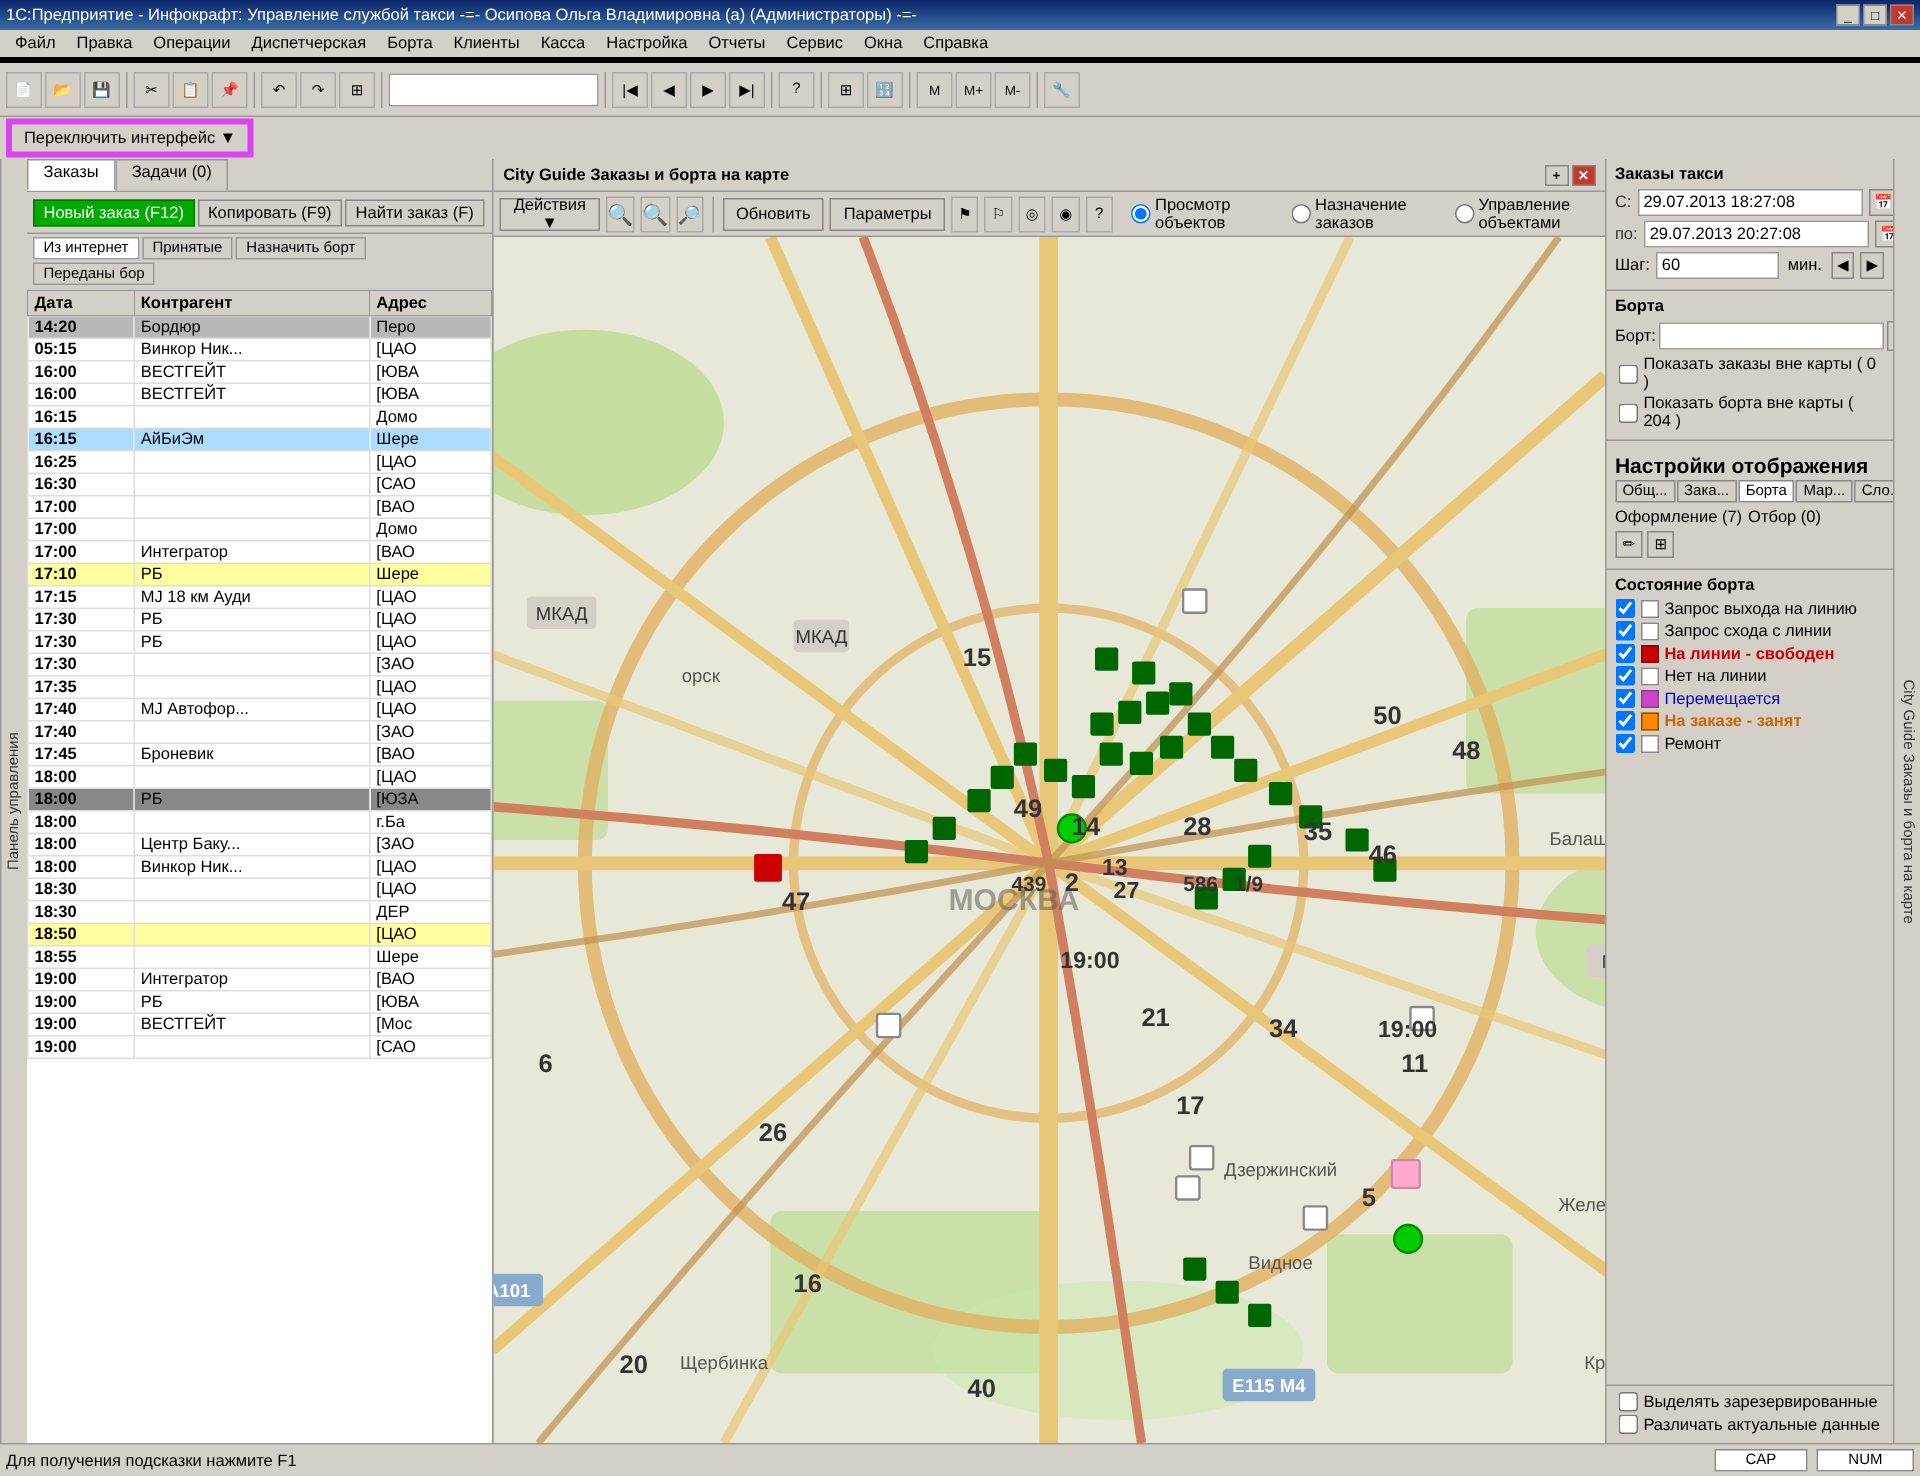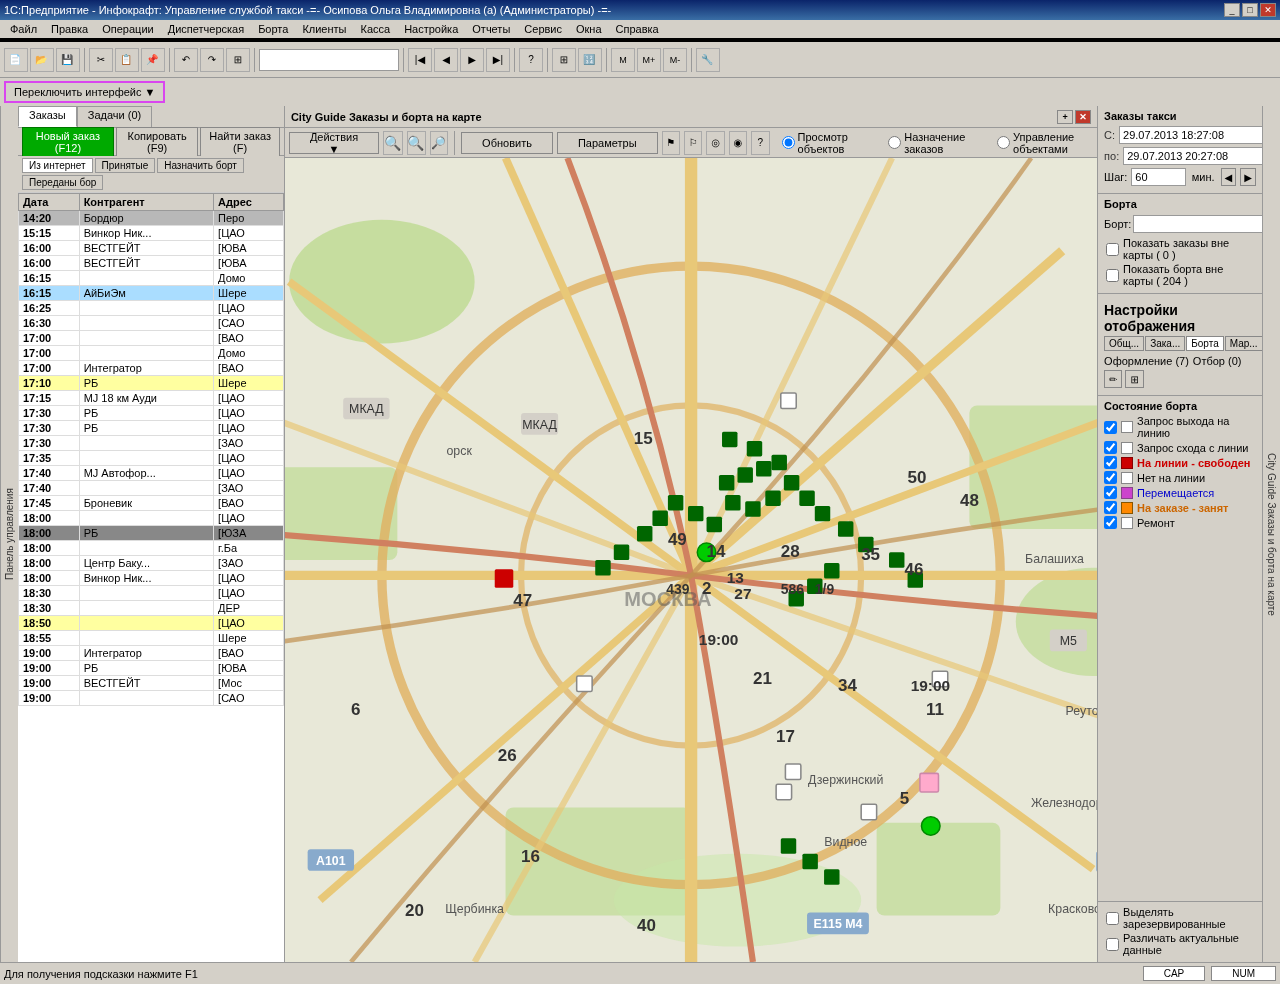--- a/index.html
+++ b/index.html
@@ -17,21 +17,21 @@
     .menu-item { padding: 2px 6px; cursor: pointer; font-size: 11px; }
 
     
     .toolbar { background: #d4d0c8; border-bottom: 1px solid #999; height: 36px; display: flex; align-items: center; padding: 2px 4px; gap: 2px; }
     .toolbar-btn { width: 24px; height: 24px; background: #d4d0c8; border: 1px solid #aaa; display: flex; align-items: center; justify-content: center; cursor: pointer; font-size: 10px; }
     .toolbar-separator { width: 1px; height: 24px; background: #999; margin: 0 2px; }
     .toolbar-combo { height: 22px; width: 140px; border: 1px solid #999; background: white; font-size: 11px; padding: 0 2px; }
 
     
     .switch-bar { background: #d4d0c8; height: 28px; display: flex; align-items: center; padding: 0 4px; }
-    .switch-btn { background: #d4d0c8; border: 2px solid #d946ef; padding: 3px 8px; font-size: 11px; cursor: pointer; display: flex; align-items: center; gap: 4px; }
+    .switch-btn { background: #d4d0c8; border: 4px solid #d946ef; padding: 3px 8px; font-size: 11px; cursor: pointer; display: flex; align-items: center; gap: 4px; }
 
     
     .main-container { display: flex; height: calc(984px - 20px - 22px - 36px - 28px - 22px); }
 
     
     .left-panel { width: 340px; background: #4d7c0f; border-right: 1px solid #999; display: flex; flex-direction: column; }
     .left-panel-tabs { display: flex; background: #d4d0c8; border-bottom: 1px solid #999; height: 22px; }
     .tab-btn { padding: 2px 10px; border: 1px solid #999; background: #d4d0c8; font-size: 11px; cursor: pointer; border-bottom: none; }
     .tab-btn.active { background: white; border-bottom: 1px solid white; z-index: 1; }
     
@@ -49,21 +49,21 @@
     .order-table-container { flex: 1; overflow-y: auto; background: white; }
     .order-table { width: 100%; border-collapse: collapse; font-size: 11px; }
     .order-table th { background: #d4d0c8; border: 1px solid #999; padding: 2px 4px; text-align: left; position: sticky; top: 0; white-space: nowrap; }
     .order-table td { border: 1px solid #ddd; padding: 1px 4px; white-space: nowrap; overflow: hidden; max-width: 120px; }
 
     
     .map-panel { flex: 1; display: flex; flex-direction: column; }
     .map-title-bar { background: #d4d0c8; border-bottom: 1px solid #999; height: 22px; display: flex; align-items: center; padding: 0 6px; font-weight: bold; font-size: 11px; }
     .map-title-bar .title-buttons { margin-left: auto; display: flex; gap: 2px; }
     .map-toolbar { background: #d4d0c8; border-bottom: 1px solid #999; height: 30px; display: flex; align-items: center; padding: 2px 4px; gap: 4px; }
-    .map-toolbar-btn { height: 22px; padding: 0 20px; background: #d4d0c8; border: 1px solid #888; font-size: 11px; cursor: pointer; display: flex; align-items: center; gap: 2px; }
+    .map-toolbar-btn { height: 22px; padding: 0 8px; background: #d4d0c8; border: 1px solid #888; font-size: 11px; cursor: pointer; display: flex; align-items: center; gap: 2px; }
     .map-radio-group { display: flex; align-items: center; gap: 24px; margin-left: 8px; font-size: 11px; }
     .map-radio-item { display: flex; align-items: center; gap: 3px; cursor: pointer; }
 
     
     .map-container { flex: 1; position: relative; overflow: hidden; }
     .map-svg { width: 100%; height: 100%; }
 
     
     .right-panel { width: 210px; background: #d4d0c8; border-left: 1px solid #999; display: flex; flex-direction: column; overflow: hidden; }
     .right-panel-section { padding: 4px 6px; border-bottom: 1px solid #999; }
@@ -213,21 +213,21 @@
             <th>Адрес</th>
           </tr>
         </thead>
         <tbody id="order-table-body">
         <tr style="background: rgb(184, 184, 184);">
               <td style="font-weight: bold;">14:20</td>
               <td>Бордюр</td>
               <td>Перо</td>
             </tr>
             <tr style="background: rgb(255, 255, 255);">
-              <td style="font-weight: bold;">15:15</td>
+              <td style="font-weight: bold;">05:15</td>
               <td>Винкор Ник...</td>
               <td>[ЦАО</td>
             </tr>
             <tr style="background: rgb(255, 255, 255);">
               <td style="font-weight: bold;">16:00</td>
               <td>ВЕСТГЕЙТ</td>
               <td>[ЮВА</td>
             </tr>
             <tr style="background: rgb(255, 255, 255);">
               <td style="font-weight: bold;">16:00</td>

